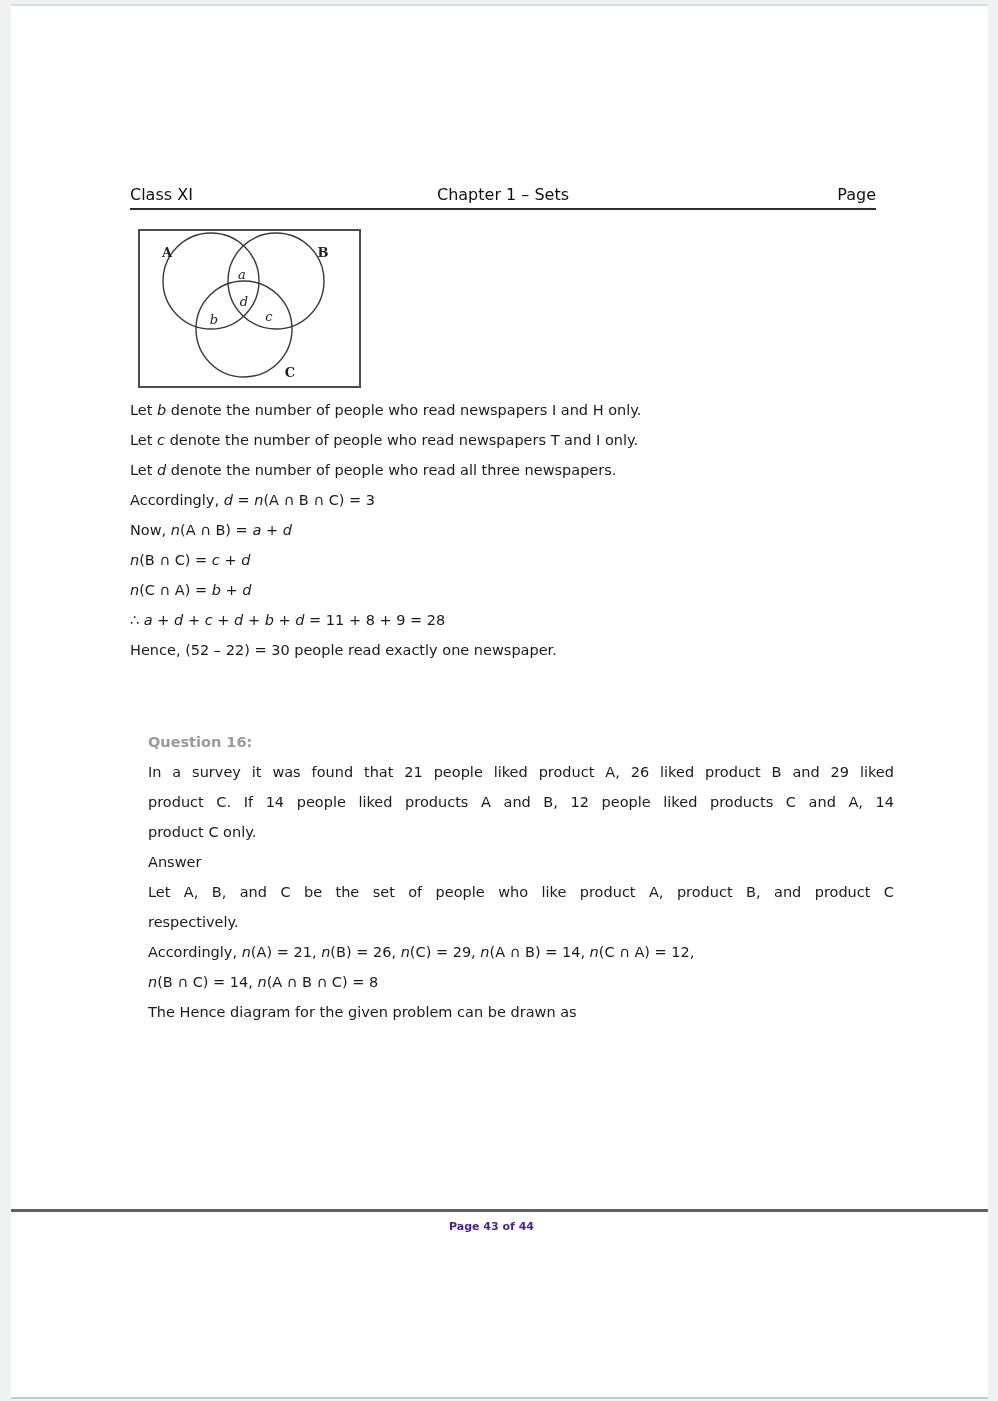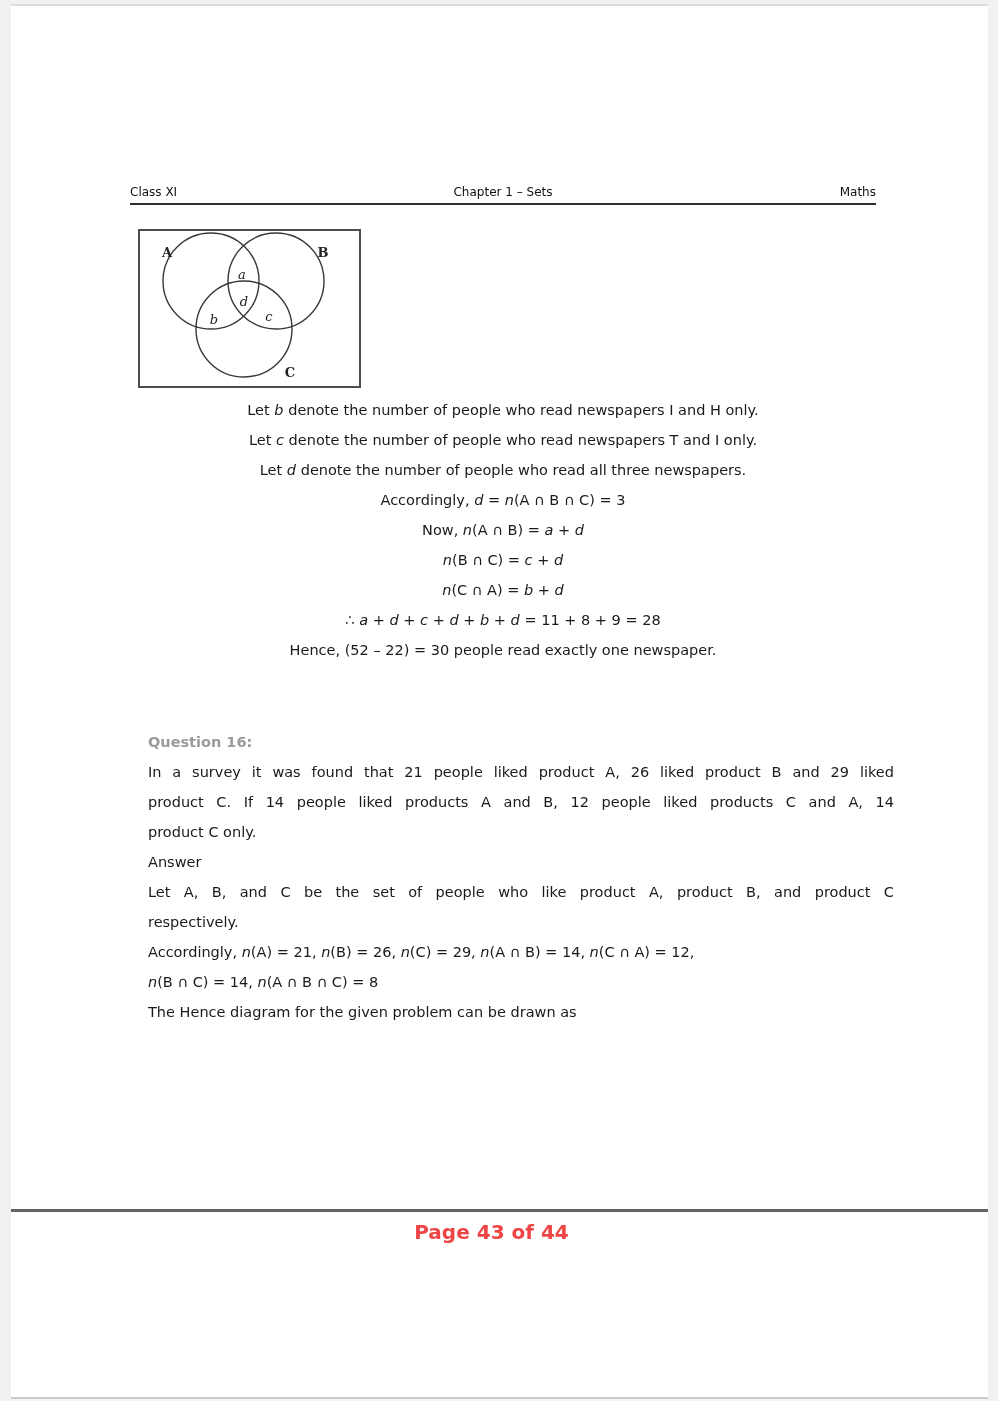--- a/index.html
+++ b/index.html
@@ -18,21 +18,21 @@
   }
   .content {
     position: absolute;
     left: 119px; width: 746px; top: 0;
     color: #1a1a1a;
     font-size: 14.5px;
   }
   .header {
     position: absolute; top: 179px; left: 0; width: 746px;
     display: flex; align-items: flex-start;
-    font-size: 12px; color: #101010;
+    font-size: 16px; color: #101010;
     padding-bottom: 4px;
     border-bottom: 2px solid #2e2e2e;
   }
   .header .h-left  { flex: 1; text-align: left; }
   .header .h-center{ flex: 1.4; text-align: center; }
   .header .h-right { flex: 1; text-align: right; }
 
   .figure {
     position: absolute; top: 223px; left: 8px;
     width: 219px; height: 155px;
@@ -40,52 +40,51 @@
     box-sizing: content-box;
     background: #fff;
   }
   .figure svg { display: block; }
   .set-label { font-family: "DejaVu Serif", serif; font-weight: bold; font-size: 13px; fill: #222; }
   .region-label { font-family: "DejaVu Serif", serif; font-style: italic; font-size: 13px; fill: #222; }
 
   .solution {
     position: absolute; top: 389px; left: 0; width: 746px;
     line-height: 30px;
-    text-align: center;
   }
   .q16 {
     position: absolute; top: 721px; left: 18px; width: 746px;
     line-height: 30px;
   }
   .line { white-space: nowrap; }
   .jline { text-align: justify; text-align-last: justify; }
   .q-heading {
     color: #9a9a9a; font-weight: bold; font-size: 14.5px;
   }
   .footer-rule {
     position: absolute; left: 0; right: 0; top: 1203px;
     border-top: 3px solid #636363;
   }
   .footer-text {
     position: absolute; left: 0; right: 16px; top: 1214px;
     text-align: center;
-    font-weight: bold; font-size: 20px; color: #ef4444;
+    font-weight: bold; font-size: 11px; color: #4c1d95;
   }
   i { font-style: italic; }
 </style>
 </head>
 <body>
 
 <div class="page">
   <div class="content">
 
     <div class="header">
       <span class="h-left">Class XI</span>
       <span class="h-center">Chapter 1 – Sets</span>
-      <span class="h-right">Maths</span>
+      <span class="h-right">Page</span>
     </div>
 
     <div class="figure">
       <svg width="219" height="155" viewBox="0 0 219 155">
         <circle cx="71" cy="50" r="48" fill="none" stroke="#383838" stroke-width="1.4"></circle>
         <circle cx="136" cy="50" r="48" fill="none" stroke="#383838" stroke-width="1.4"></circle>
         <circle cx="104" cy="98" r="48" fill="none" stroke="#383838" stroke-width="1.4"></circle>
         <text class="set-label" x="27" y="26" text-anchor="middle">A</text>
         <text class="set-label" x="183" y="26" text-anchor="middle">B</text>
         <text class="set-label" x="150" y="146" text-anchor="middle">C</text>

